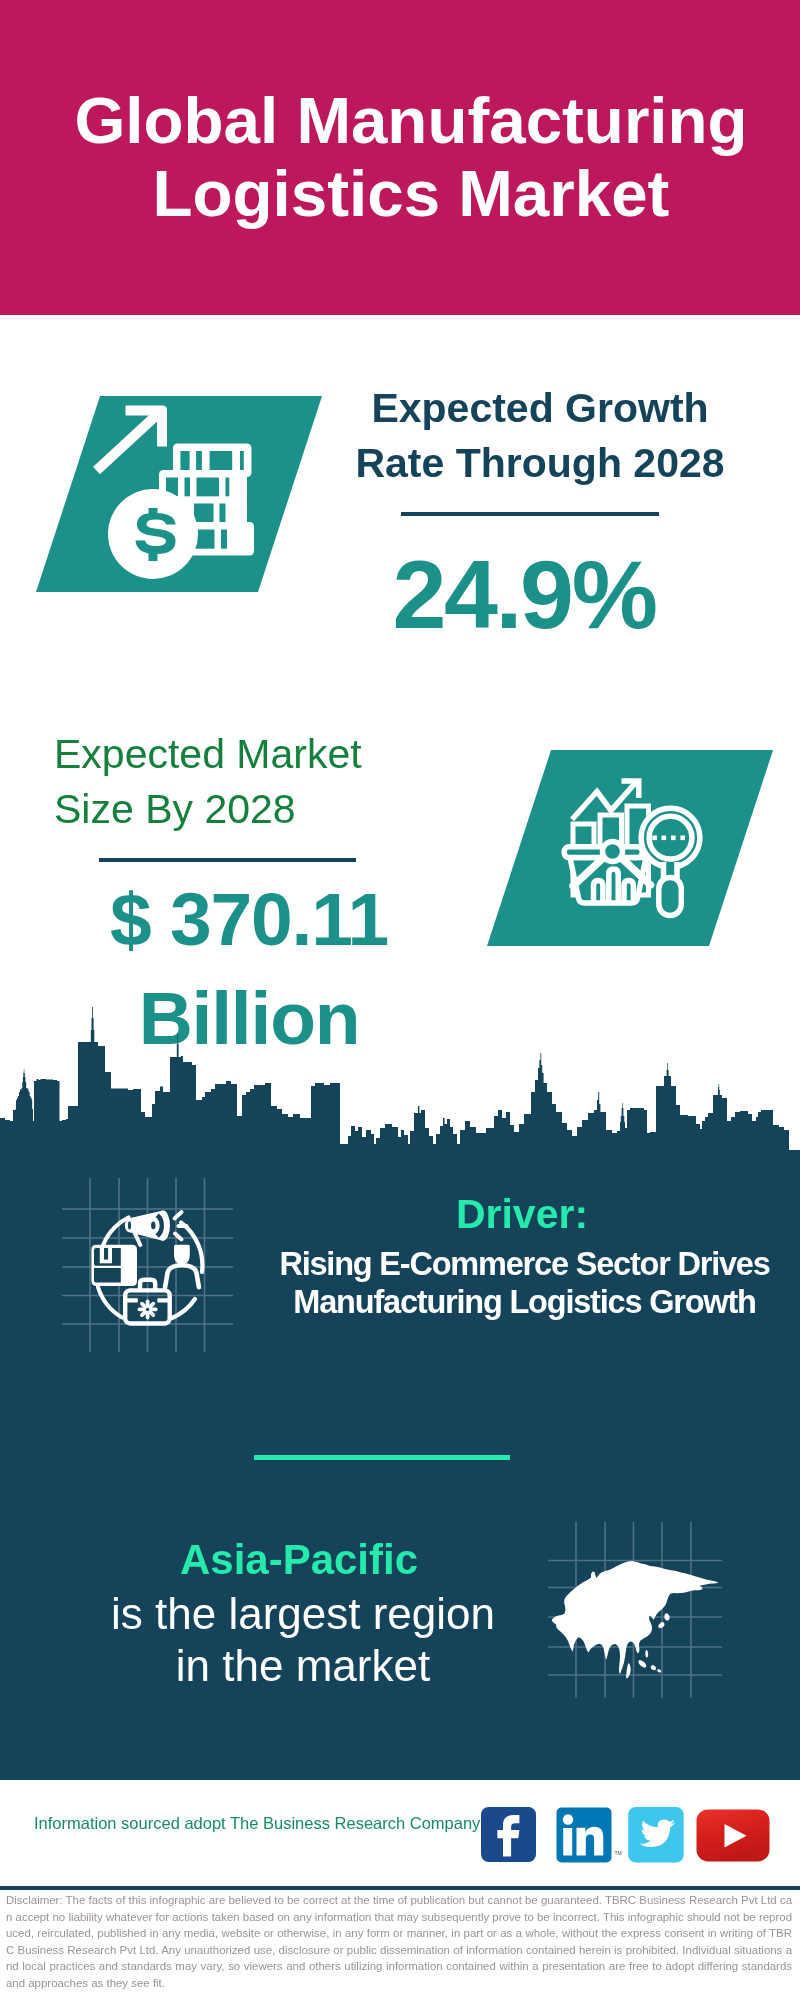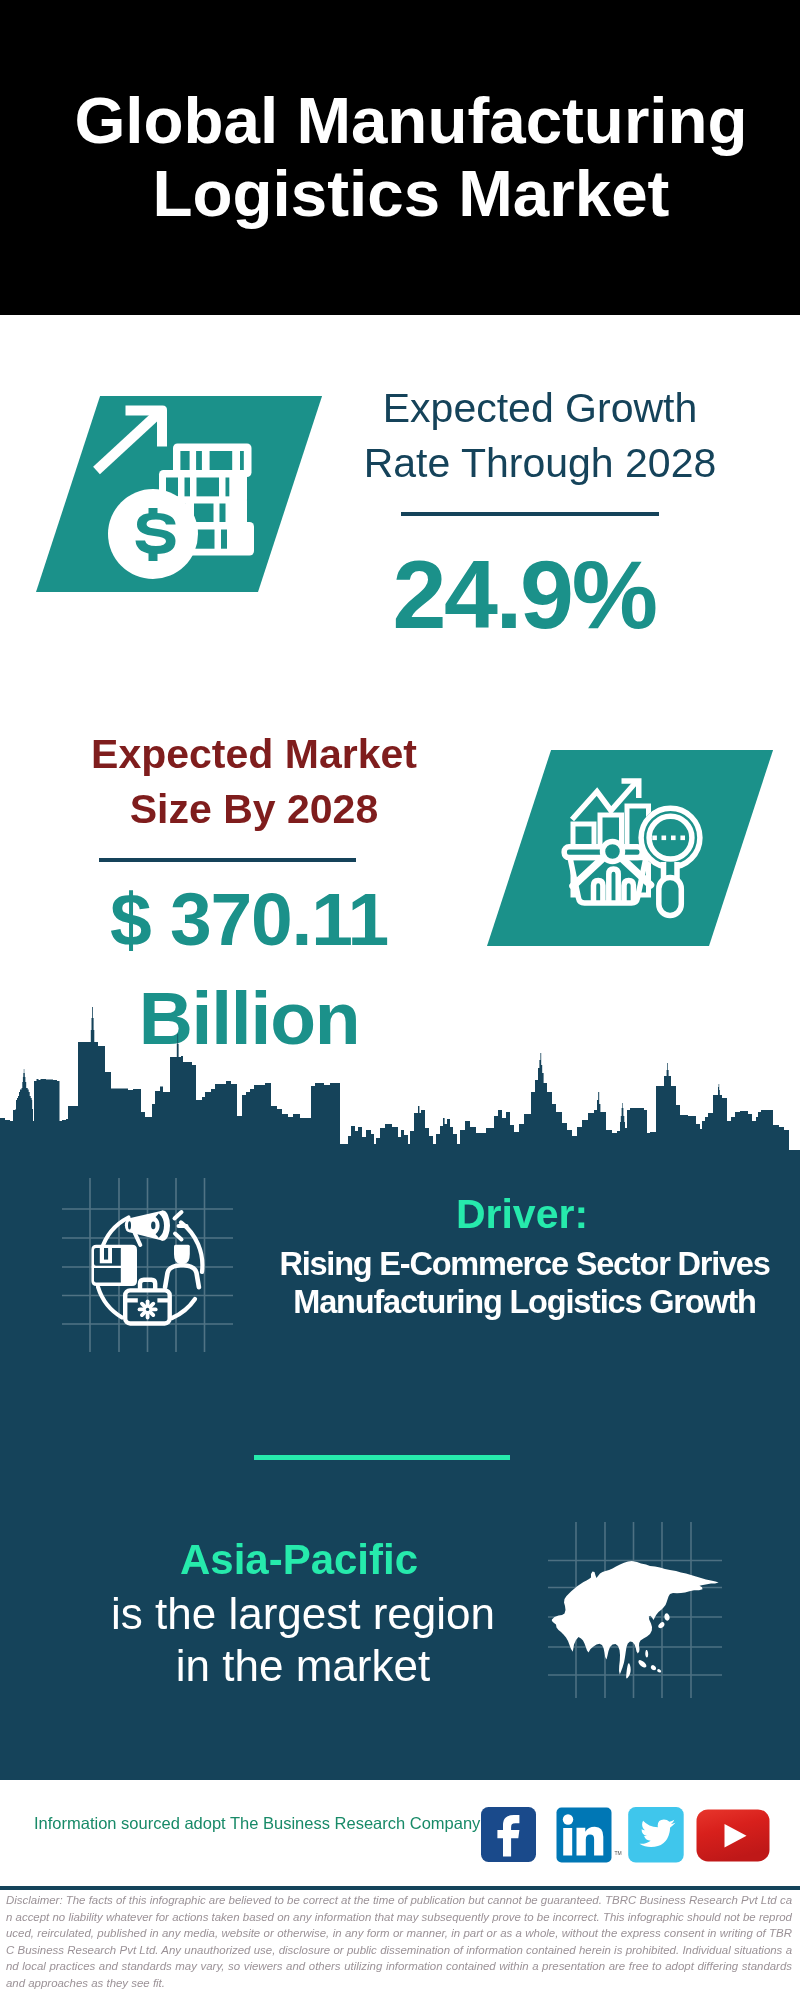--- a/index.html
+++ b/index.html
@@ -2,41 +2,41 @@
 <html><head>
 <meta charset="utf-8">
 <style>
   * { margin:0; padding:0; box-sizing:border-box; }
   html,body { width:800px; height:2000px; }
   body { font-family:"Liberation Sans", sans-serif; background:#ffffff; overflow:hidden;
          -webkit-font-smoothing:antialiased; }
   .page { position:relative; width:800px; height:2000px; background:#fff; overflow:hidden; }
 
   
-  .header { position:absolute; left:0; top:0; width:800px; height:315px; background:#000000; }
+  .header { position:absolute; left:0; top:0; width:800px; height:315px; background:#be185d; }
   .header-title { position:absolute; left:11px; top:84px; width:800px; text-align:center;
       color:#ffffff; font-size:65.5px; font-weight:bold; line-height:73px; letter-spacing:0px; }
 
   
   .para { position:absolute; background:#1b918a; }
   .sec1-para { left:36px; top:396px; width:222px; height:196px;
       transform:skewX(-18.1deg); transform-origin:bottom left; }
   .sec2-para { left:487px; top:750px; width:222px; height:196px;
       transform:skewX(-18.1deg); transform-origin:bottom left; }
 
   
   .sec1-title { position:absolute; left:340px; top:381px; width:400px; text-align:center;
-      color:#15435a; font-size:41px; font-weight:normal; line-height:55px; }
+      color:#15435a; font-size:41px; font-weight:bold; line-height:55px; }
   .sec1-rule { position:absolute; left:401px; top:512px; width:258px; height:3.6px; background:#15435a; }
   .sec1-val { position:absolute; left:124px; top:544.5px; width:800px; text-align:center;
       color:#1b918a; font-size:97px; font-weight:bold; letter-spacing:-2.4px; line-height:100px; }
 
   
-  .sec2-title { position:absolute; left:54px; top:727px; width:400px; text-align:center;
-      color:#7f1d1d; font-size:41px; font-weight:bold; line-height:55px; }
+  .sec2-title { position:absolute; left:54px; top:727px; width:400px; text-align:left;
+      color:#15803d; font-size:41px; font-weight:normal; line-height:55px; }
   .sec2-rule { position:absolute; left:99px; top:858.3px; width:257px; height:3.6px; background:#15435a; }
   .sec2-val { position:absolute; left:-151px; top:869.5px; width:800px; text-align:center;
       color:#1b918a; font-size:75px; font-weight:bold; line-height:99.2px; letter-spacing:-1.2px; }
 
   
   .darkbody { position:absolute; left:0; top:1150px; width:800px; height:630px; background:#15435a; }
   .skyline { position:absolute; left:0; top:1000px; width:800px; height:170px; }
 
   
   .driver-label { position:absolute; left:122px; top:1190px; width:800px; text-align:center;
@@ -50,21 +50,21 @@
       color:#26eaac; font-size:42px; font-weight:bold; line-height:50px; }
   .region-text { position:absolute; left:-97px; top:1587.5px; width:800px; text-align:center;
       color:#ffffff; font-size:44px; line-height:52.5px; }
 
   
   .footer-rule-top { position:absolute; left:0; top:1776px; width:800px; height:4px; background:#15435a; }
   .src-text { position:absolute; left:34px; top:1810.6px; color:#188a68;
       font-size:16.5px; line-height:25.3px; }
   .footer-rule-bot { position:absolute; left:0; top:1886.3px; width:800px; height:3.5px; background:#15435a; }
   .disclaimer { position:absolute; left:6px; top:1892px; width:786px; color:#9b9297;
-      font-size:11.45px; line-height:16.6px; text-align:justify; word-break:break-all;font-style:italic; }
+      font-size:11.45px; line-height:16.6px; text-align:justify; word-break:break-all; }
   .socials { position:absolute; left:481px; top:1806.5px; }
 </style>
 </head>
 <body>
 
 <div class="page">
 
   <div class="header">
     <div class="header-title">Global Manufacturing<br>Logistics Market</div>
   </div>

